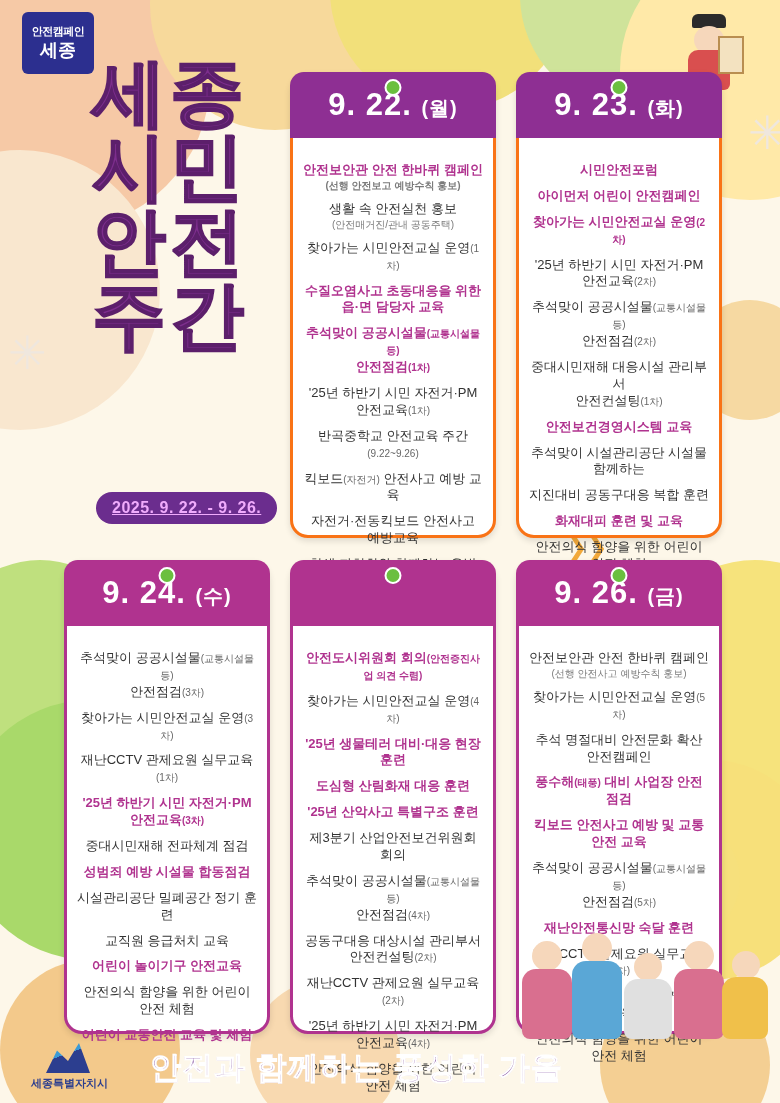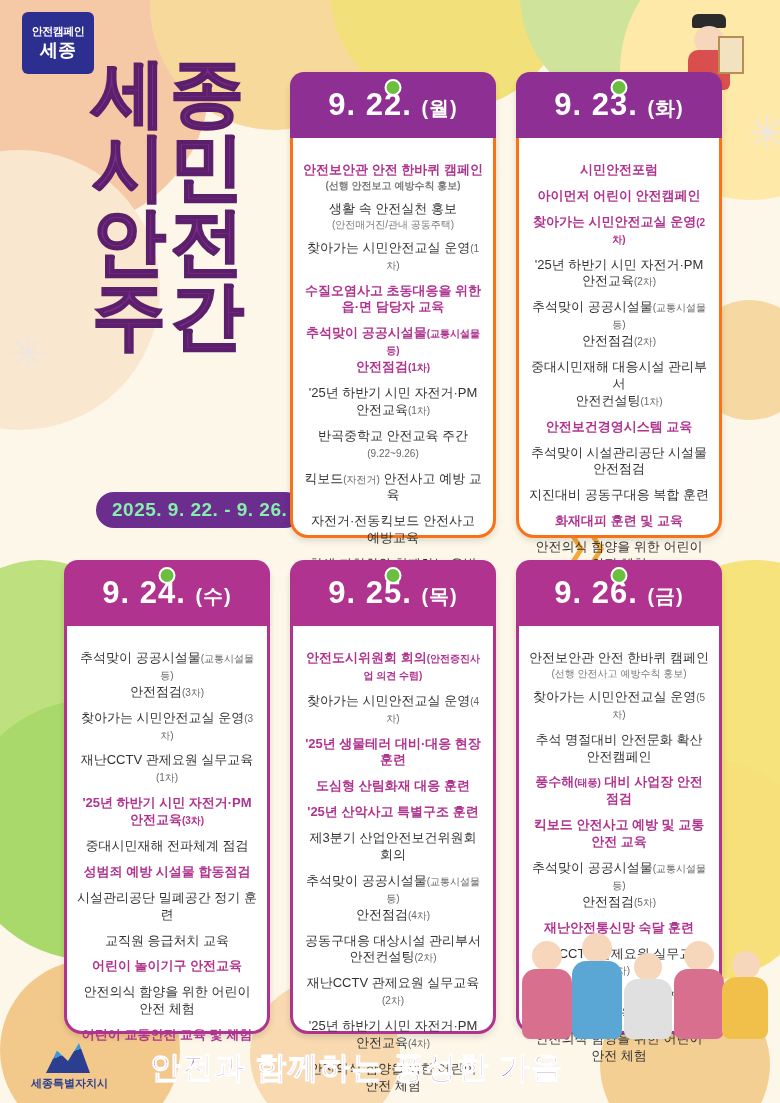--- a/index.html
+++ b/index.html
@@ -30,22 +30,22 @@
   
   .spark{position:absolute;color:#efe7de;font-size:46px;line-height:1;}
   
   .logo{position:absolute;left:22px;top:12px;width:72px;height:62px;background:#2c2f8f;border-radius:6px;
         color:#fff;display:flex;flex-direction:column;align-items:center;justify-content:center;font-weight:bold;font-size:13px;line-height:1.25;}
   .logo .l1{font-size:11px;letter-spacing:-0.5px;}
   .logo .l2{font-size:18px;}
   .title-block{position:absolute;left:92px;top:58px;width:190px;}
   .title-line{font-size:74px;font-weight:bold;color:#7d2e8d;letter-spacing:4px;line-height:0.95;
       -webkit-text-stroke:2px #5c1f6b;margin-bottom:4px;}
-  .date-pill{position:absolute;left:96px;top:492px;background:#6b2d8e;color:#86efac;border-radius:20px;
-      padding:7px 16px;font-size:19px;font-weight:bold;letter-spacing:0.5px;}
+  .date-pill{position:absolute;left:96px;top:492px;background:#6b2d8e;color:#f0abfc;border-radius:20px;
+      padding:7px 16px;font-size:16px;font-weight:bold;letter-spacing:0.5px;text-decoration:underline;}
   
   .card{position:absolute;background:#fff;border:3px solid #f97316;border-radius:18px;
         box-shadow:0 3px 6px rgba(0,0,0,.12);}
   .card .head{background:#8e2f93;border-radius:14px 14px 0 0;margin:-3px -3px 0 -3px;
         height:66px;display:flex;align-items:center;justify-content:center;position:relative;}
   .card.pink .head{background:#b0338f;}
   .card.pink{border-color:#b0338f;}
   .card .head .dot{position:absolute;top:7px;left:50%;transform:translateX(-50%);
         width:13px;height:13px;border-radius:50%;background:#6bbf3f;border:2px solid #fff;}
   .card .head h2{margin:0;color:#fff;font-size:31px;font-weight:bold;letter-spacing:1px;}
@@ -157,21 +157,21 @@
     <h2>9. 23. <small>(화)</small></h2>
   </div>
   <div class="list">
       <div class="item hl"><span>시민안전포럼</span></div>
       <div class="item hl"><span>아이먼저 어린이 안전캠페인</span></div>
       <div class="item hl"><span>찾아가는 시민안전교실 운영</span><span class="tiny-hl">(2차)</span></div>
       <div class="item"><span>'25년 하반기 시민 자전거·PM</span><br><span>안전교육</span><span class="tiny">(2차)</span></div>
       <div class="item"><span>추석맞이 공공시설물</span><span class="tiny">(교통시설물 등)</span><br><span>안전점검</span><span class="tiny">(2차)</span></div>
       <div class="item"><span>중대시민재해 대응시설 관리부서</span><br><span>안전컨설팅</span><span class="tiny">(1차)</span></div>
       <div class="item hl"><span>안전보건경영시스템 교육</span></div>
-      <div class="item"><span>추석맞이 시설관리공단 시설물 안전점검</span></div>
+      <div class="item"><span>추석맞이 시설관리공단 시설물 함께하는</span></div>
       <div class="item"><span>지진대비 공동구대응 복합 훈련</span></div>
       <div class="item hl"><span>화재대피 훈련 및 교육</span></div>
       <div class="item"><span>안전의식 함양을 위한 어린이 안전 체험</span></div>
       <div class="item"><span>학생 자치회와 함께하는 온빛</span><br><span>안전캠페인</span><span class="tiny">(2차)</span></div>
     </div>
 </div>
 
 <div class="card pink" id="card-24">
   <div class="head">
     <span class="dot"></span>
@@ -188,21 +188,20 @@
       <div class="item"><span>교직원 응급처치 교육</span></div>
       <div class="item hl"><span>어린이 놀이기구 안전교육</span></div>
       <div class="item"><span>안전의식 함양을 위한 어린이 안전 체험</span></div>
       <div class="item hl"><span>어린이 교통안전 교육 및 체험</span></div>
     </div>
 </div>
 
 <div class="card pink" id="card-25">
   <div class="head">
     <span class="dot"></span>
-    <h2>9. 25. <small>(목)</small></h2>
   </div>
   <div class="list">
       <div class="item hl"><span>안전도시위원회 회의</span><span class="tiny-hl">(안전증진사업 의견 수렴)</span></div>
       <div class="item"><span>찾아가는 시민안전교실 운영</span><span class="tiny">(4차)</span></div>
       <div class="item hl"><span>'25년 생물테러 대비·대응 현장훈련</span></div>
       <div class="item hl"><span>도심형 산림화재 대응 훈련</span></div>
       <div class="item hl"><span>'25년 산악사고 특별구조 훈련</span></div>
       <div class="item"><span>제3분기 산업안전보건위원회 회의</span></div>
       <div class="item"><span>추석맞이 공공시설물</span><span class="tiny">(교통시설물 등)</span><br><span>안전점검</span><span class="tiny">(4차)</span></div>
       <div class="item"><span>공동구대응 대상시설 관리부서</span><br><span>안전컨설팅</span><span class="tiny">(2차)</span></div>

